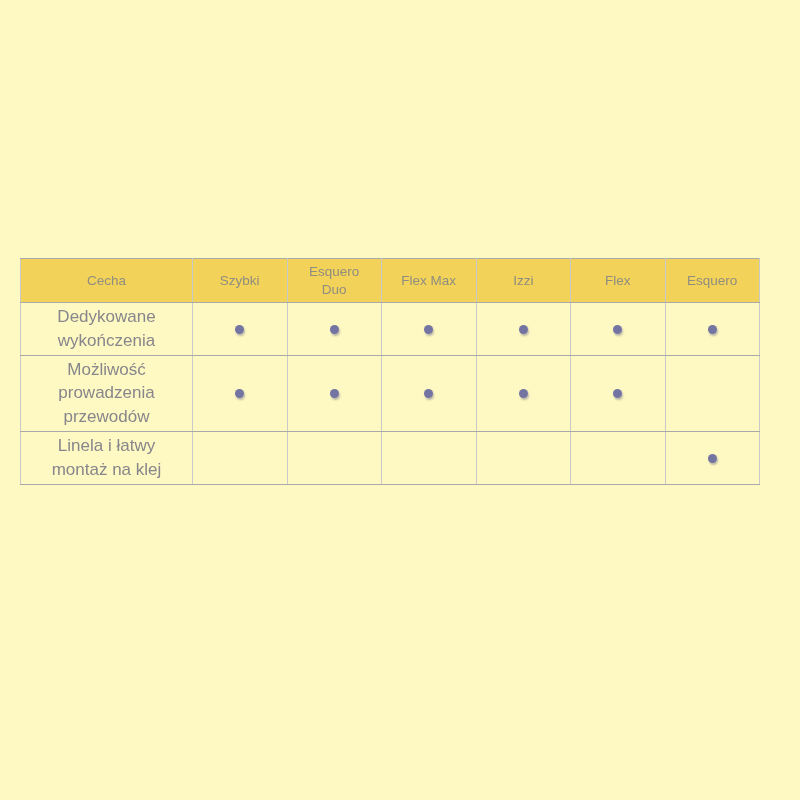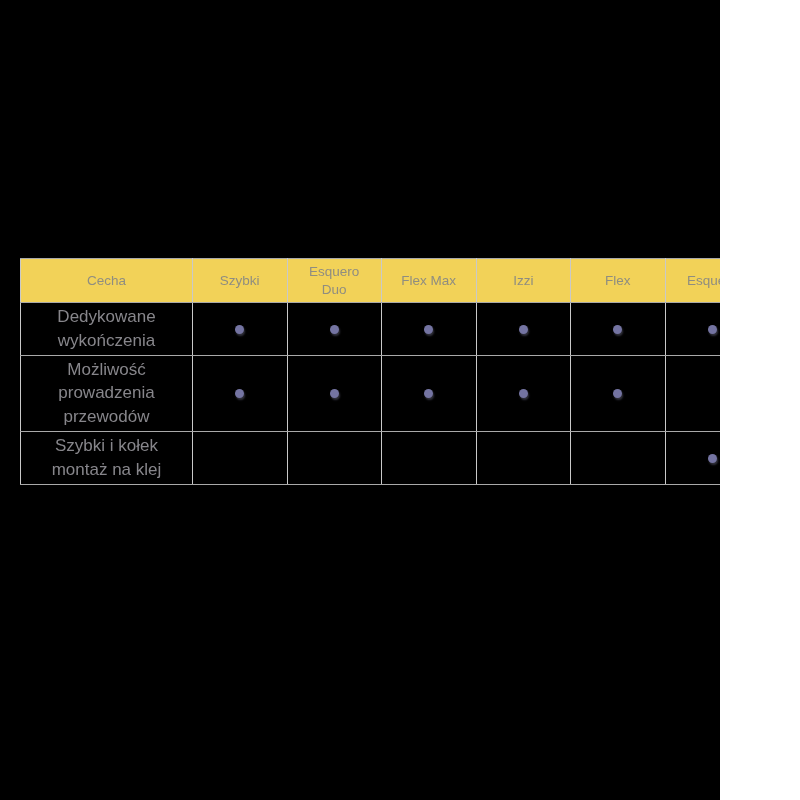--- a/index.html
+++ b/index.html
@@ -5,23 +5,23 @@
   html, body {
     margin: 0;
     padding: 0;
     background: #ffffff;
     width: 800px;
     height: 800px;
     font-family: "Liberation Sans", sans-serif;
   }
   .page {
     position: relative;
-    width: 720px;
+    width: 800px;
     height: 800px;
-    background: #000000;
+    background: #fef9c3;
     overflow: hidden;
   }
   .table-wrap {
     position: absolute;
     left: 20px;
     top: 258px;
     width: 740px;
   }
   table.comparison {
     border-collapse: collapse;
@@ -105,21 +105,21 @@
           <tr>
             <td class="feature">Możliwość prowadzenia przewodów</td>
             <td><span class="dot"></span></td>
             <td><span class="dot"></span></td>
             <td><span class="dot"></span></td>
             <td><span class="dot"></span></td>
             <td><span class="dot"></span></td>
             <td></td>
           </tr>
           <tr>
-            <td class="feature">Szybki i kołek montaż na klej</td>
+            <td class="feature">Linela i łatwy montaż na klej</td>
             <td></td>
             <td></td>
             <td></td>
             <td></td>
             <td></td>
             <td><span class="dot"></span></td>
           </tr>
         </tbody>
     </table>
   </div>

